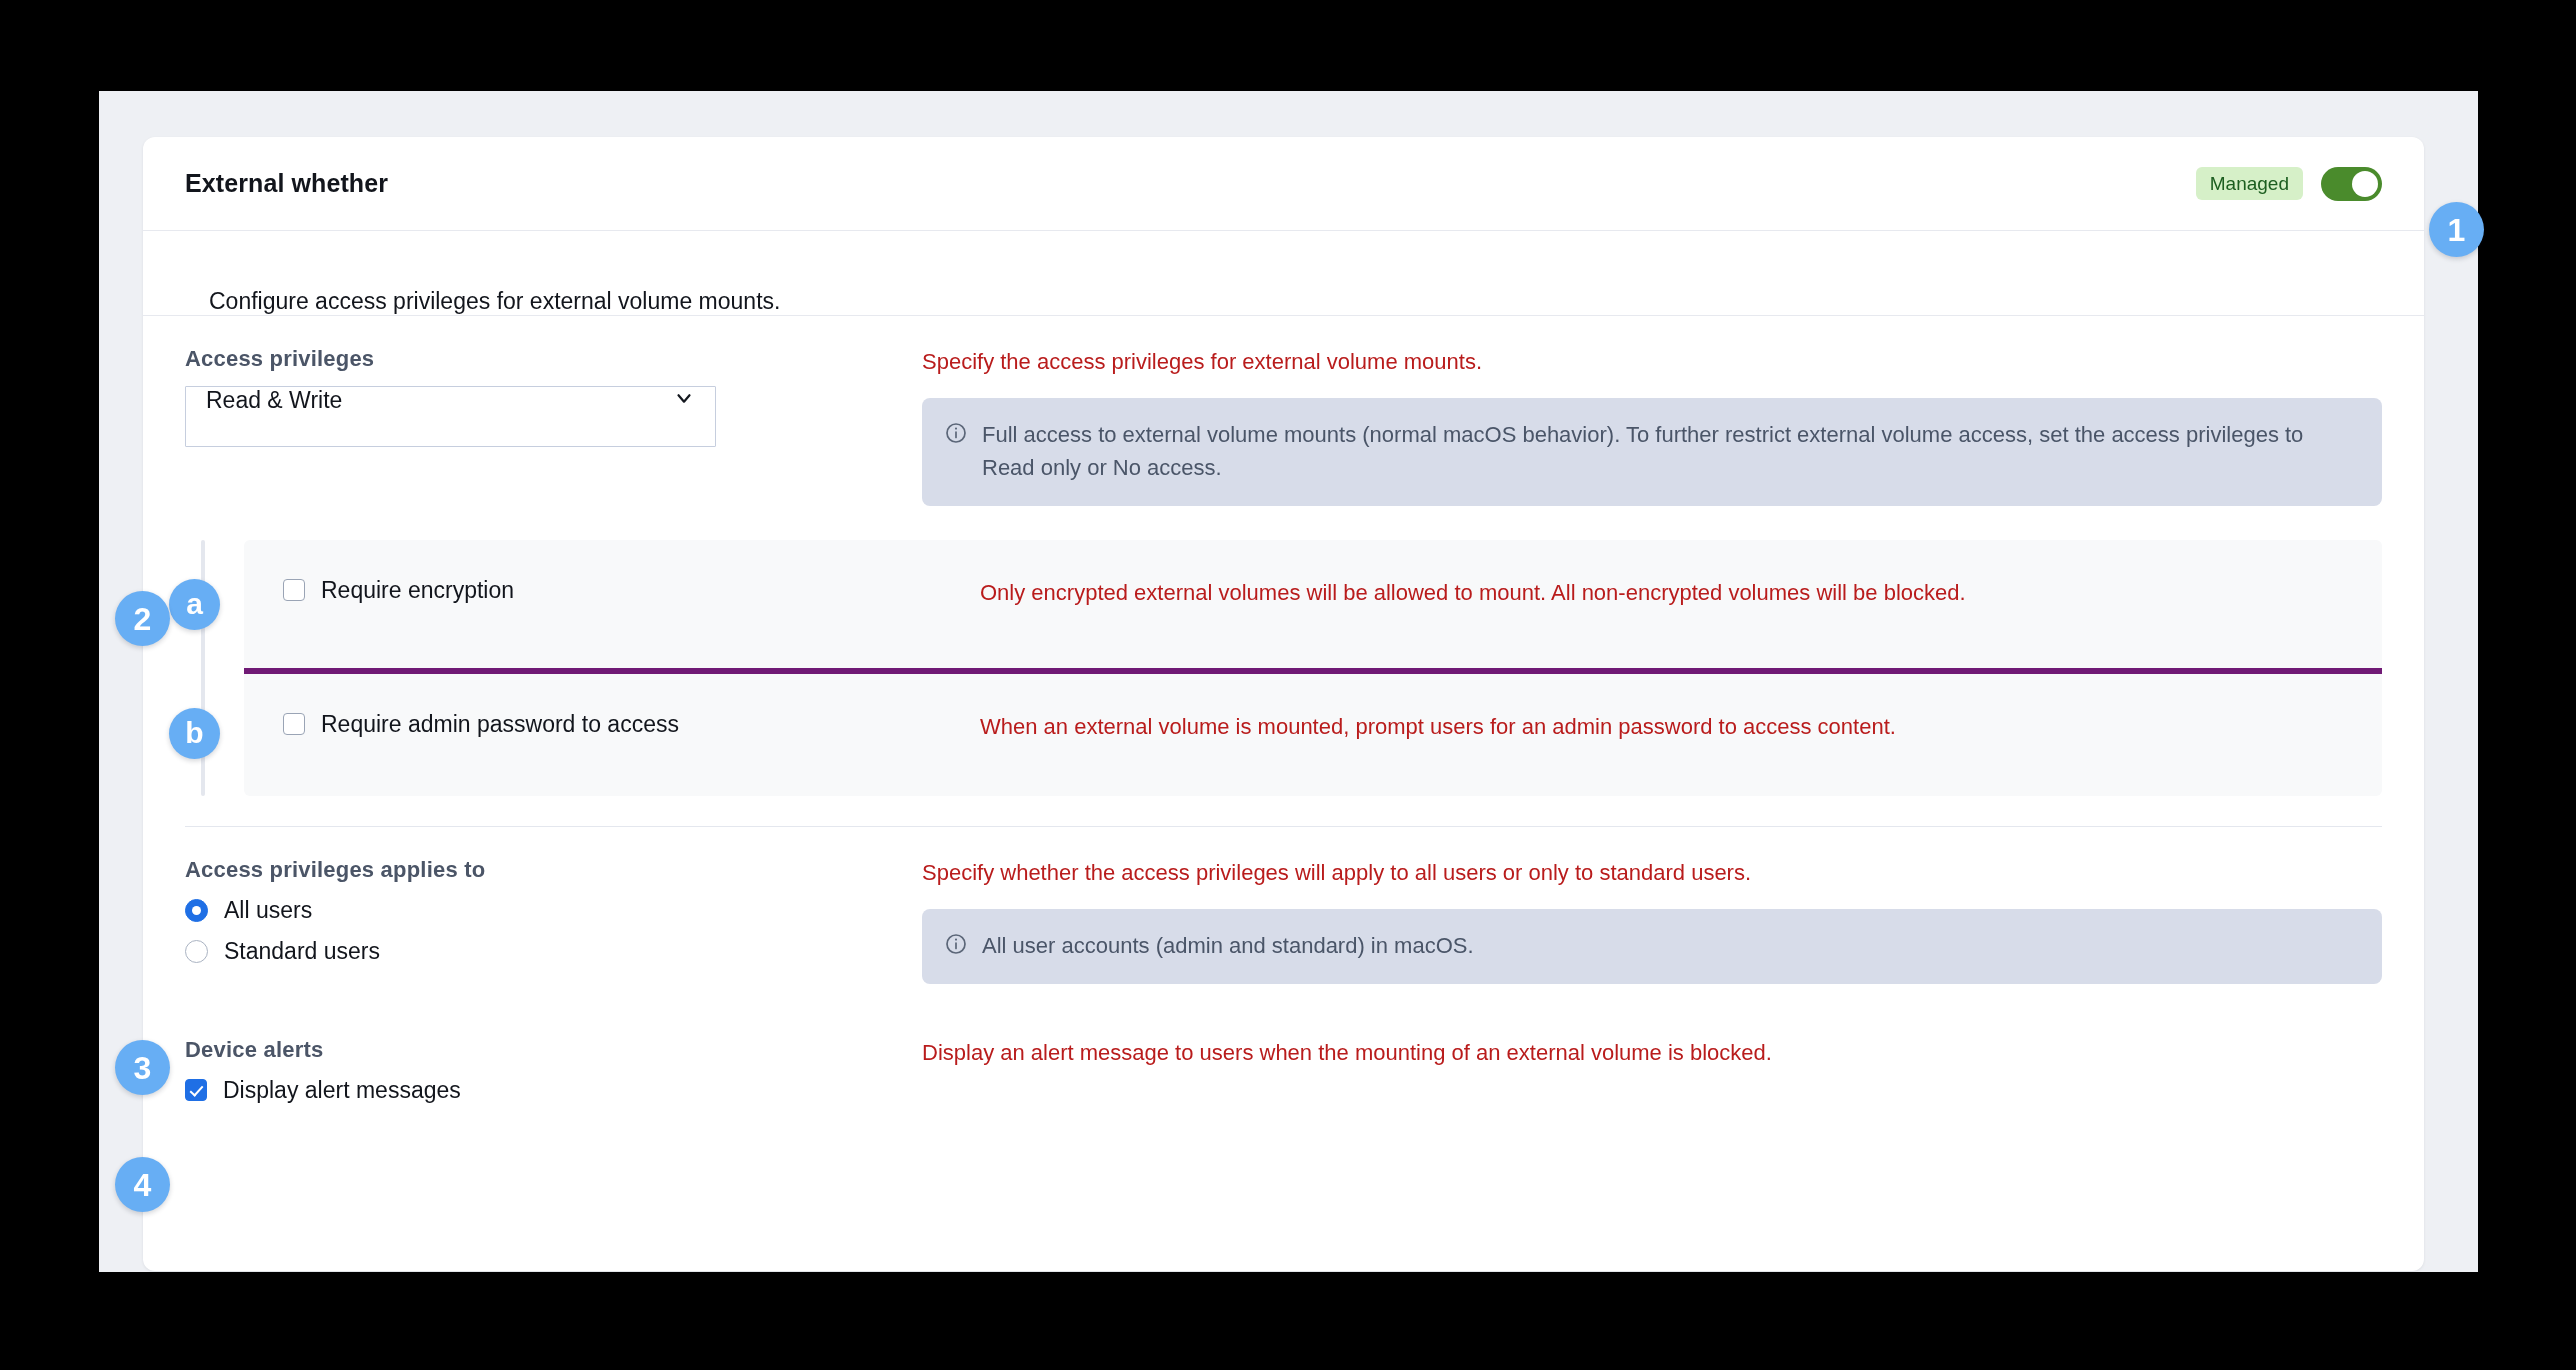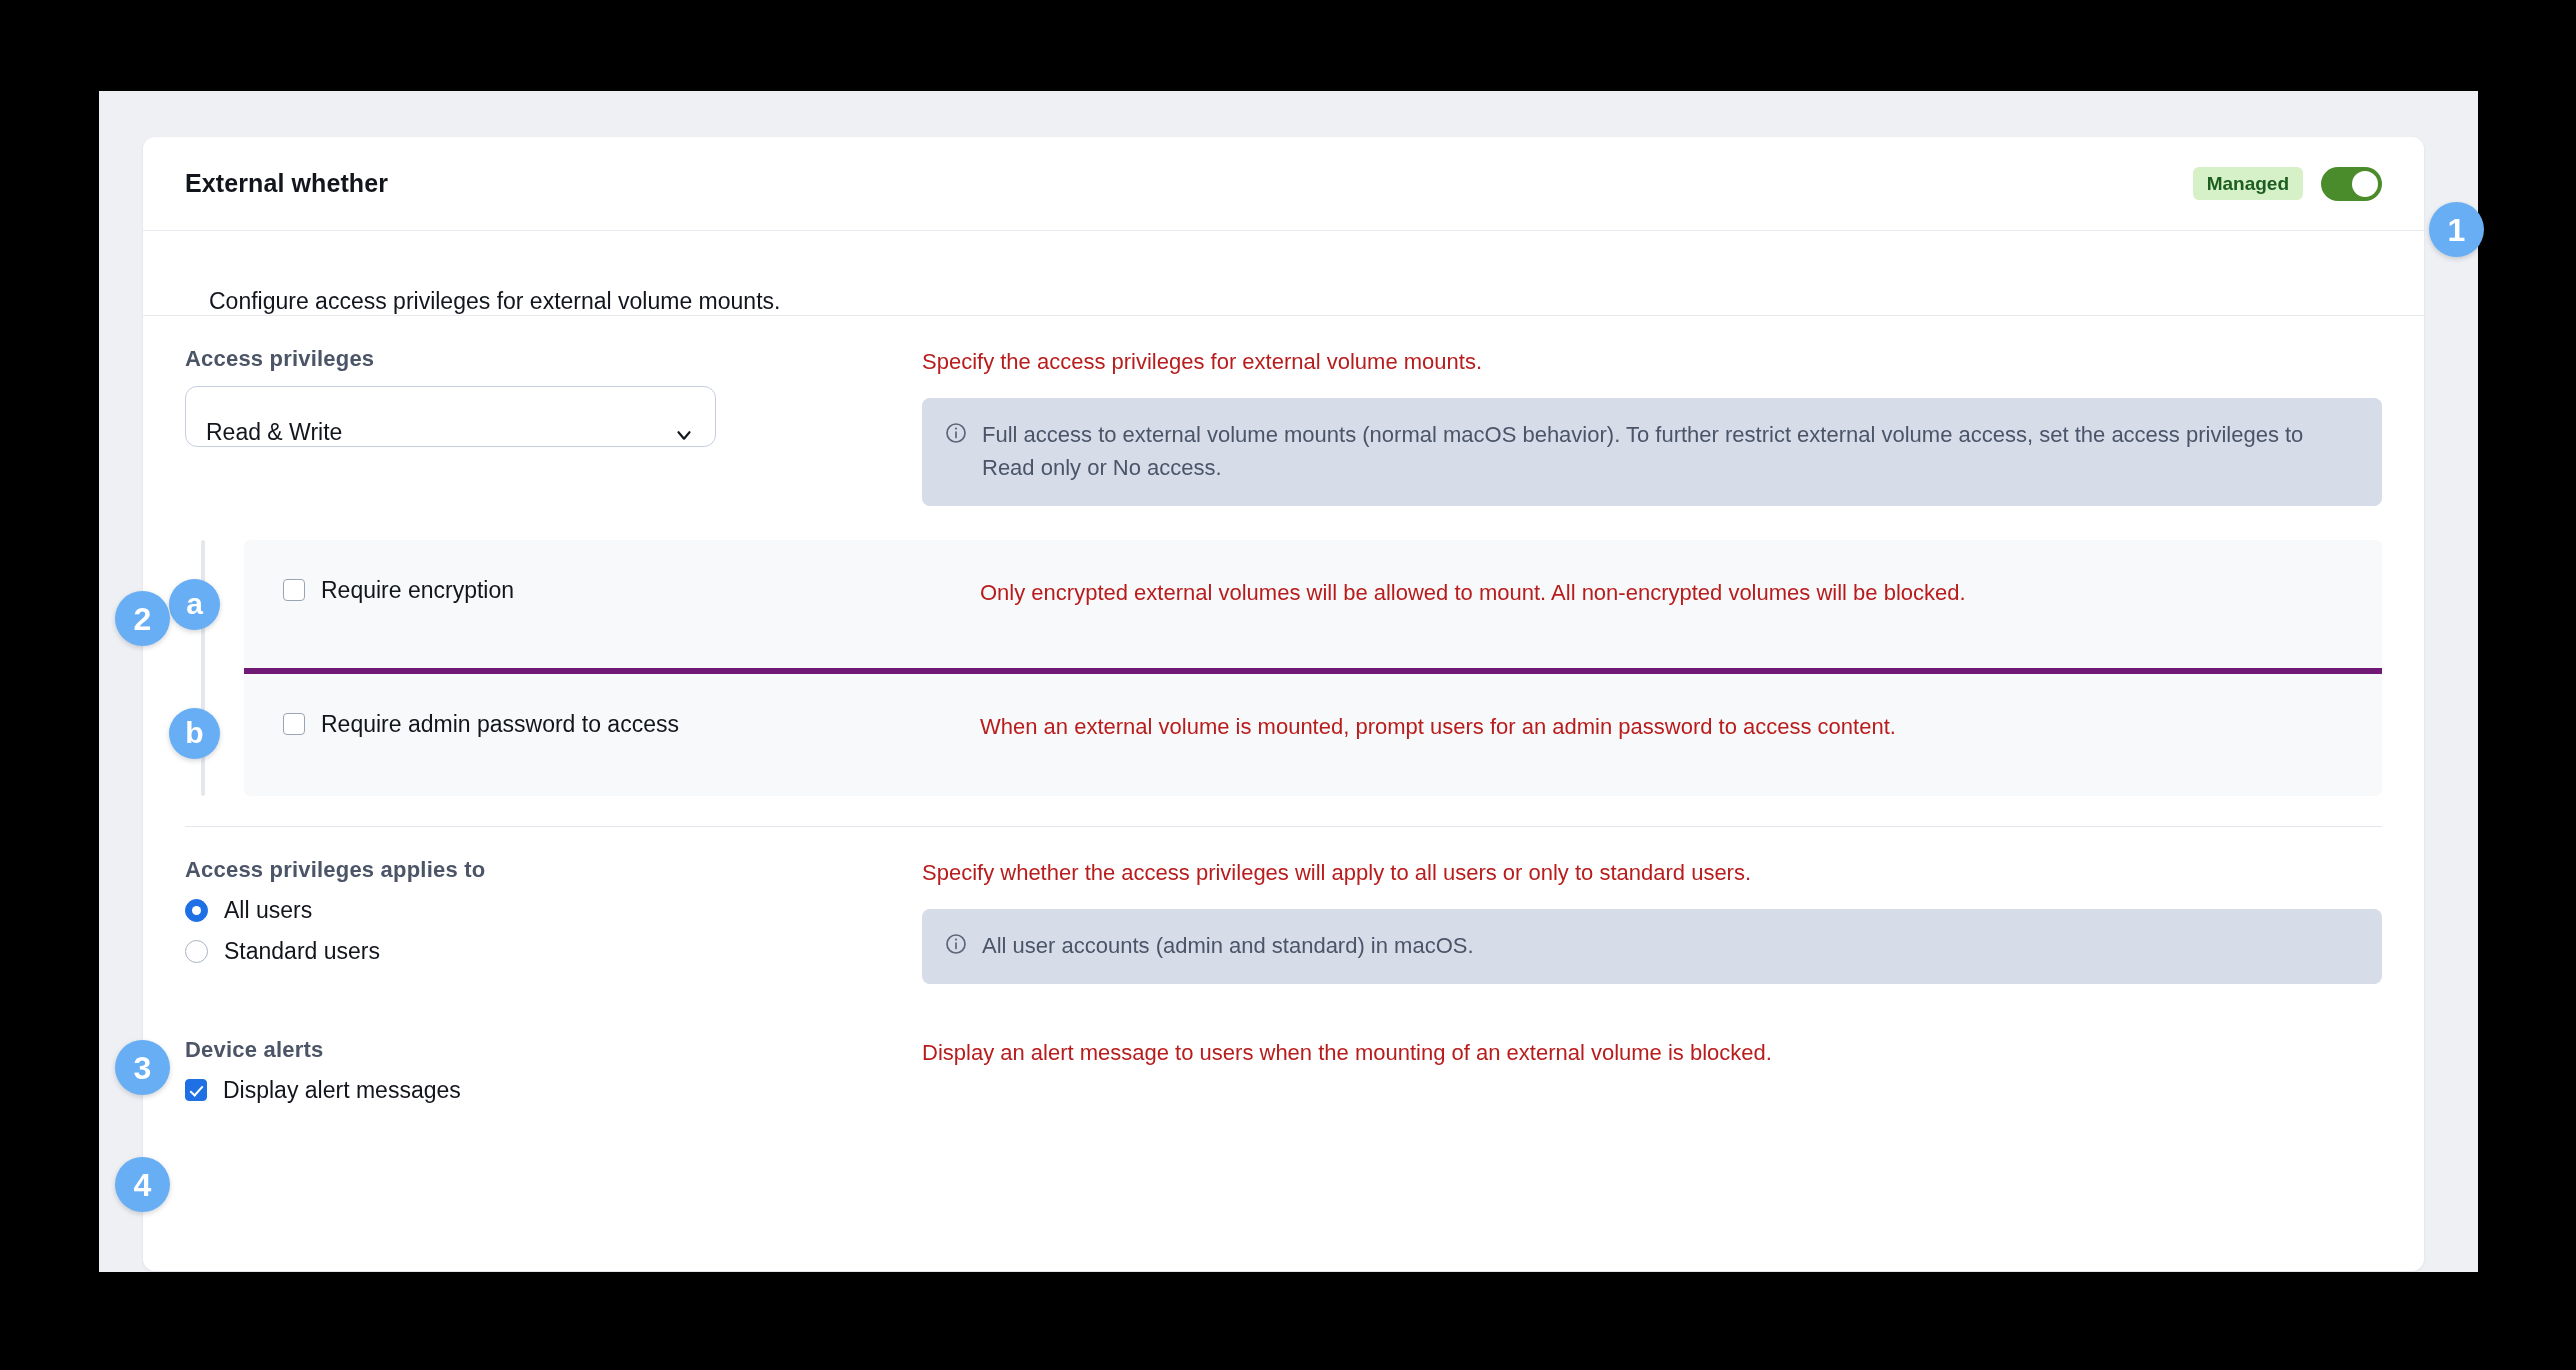--- a/index.html
+++ b/index.html
@@ -52,21 +52,21 @@
   #header-right {
     margin-left: auto;
     display: flex;
     align-items: center;
     gap: 18px;
   }
   .managed-badge {
     background: #d6f0c8;
     color: #1c5e20;
     font-size: 19px;
-    font-weight: bold;
+    font-weight: normal;
     padding: 7px 14px;
     border-radius: 6px;
     line-height: 1;
   }
   .toggle {
     width: 61px;
     height: 34px;
     border-radius: 17px;
     background: #4a8b2c;
     position: relative;
@@ -117,24 +117,24 @@
     color: #b91c1c;
     line-height: 1.45;
   }
 
   
   .select {
     margin-top: 14px;
     width: 531px;
     height: 61px;
     border: 1px solid #c6cede;
-    border-radius: 12px;
+    border-radius: 1px;
     background: #ffffff;
     display: flex;
-    align-items: flex-end;
+    align-items: flex-start;
     padding: 0 20px;
     cursor: pointer;
   }
   .select-value {
     font-size: 23px;
     color: #12151c;
   }
   .chev {
     margin-left: auto;
     width: 22px; height: 22px;

